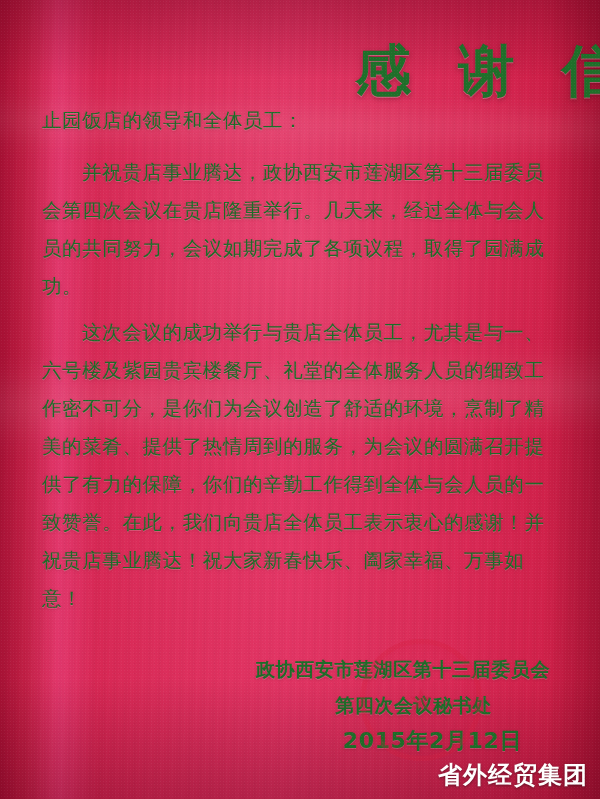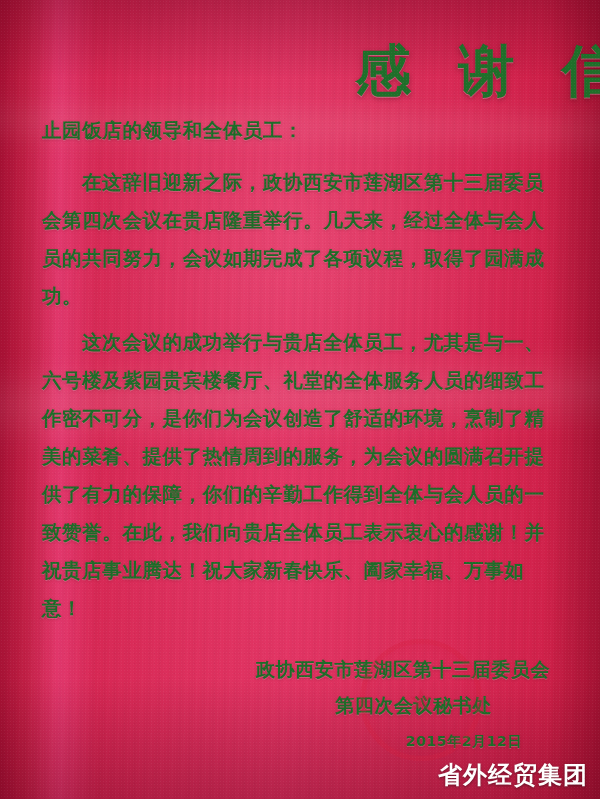--- a/index.html
+++ b/index.html
@@ -96,28 +96,28 @@
     font-weight: bold;
     letter-spacing: 14px;
     text-indent: 14px;
     font-family: "DejaVu Sans", sans-serif;
     text-shadow: 0 1px 0 rgba(255,255,255,0.28), 0 2px 5px rgba(60,0,20,0.35);
     white-space: nowrap;
     margin-left: 32px;
   }
   .body-text {
     position: absolute;
-    top: 112px;
+    top: 102px;
     left: 42px;
     width: 516px;
     color: #1d6c28;
     font-family: "DejaVu Sans", sans-serif;
     font-size: 19.5px;
     line-height: 38px;
-    font-weight: bold;
+    font-weight: normal;
     letter-spacing: 0.6px;
     text-shadow: 0 1px 0 rgba(255,255,255,0.20), 0 1px 3px rgba(70,0,22,0.28);
   }
   .para {
     margin: 0 0 8px 0;
   }
   .para.indent {
     text-indent: 40px;
   }
   .para.salutation {
@@ -138,21 +138,21 @@
     line-height: 36px;
     font-weight: bold;
     letter-spacing: 0.6px;
     text-shadow: 0 1px 0 rgba(255,255,255,0.20), 0 1px 3px rgba(70,0,22,0.28);
   }
   .sig-line-2 {
     padding-right: 58px;
   }
   .sig-date {
     padding-right: 28px;
-    font-size: 14px;
+    font-size: 22px;
   }
   
   .seal {
     position: absolute;
     right: 118px;
     bottom: 38px;
     width: 112px;
     height: 112px;
     border-radius: 50%;
     border: 5px solid rgba(214,30,60,0.55);
@@ -203,21 +203,21 @@
   <div class="bg-streaks"></div>
   <div class="sheen2"></div>
   <div class="sheen"></div>
   <div class="bg-vignette"></div>
 
   <div class="content">
     <div class="title">感 谢 信</div>
 
     <div class="body-text">
       <p class="para salutation">止园饭店的领导和全体员工：</p>
-      <p class="para indent">在这辞旧迎新之际，政协西安市莲湖区第十三届委员会第四次会议在贵店隆重举行。几天来，经过全体与会人员的共同努力，会议如期完成了各项议程，取得了园满成功。</p>
+      <p class="para indent">并祝贵店事业腾达，政协西安市莲湖区第十三届委员会第四次会议在贵店隆重举行。几天来，经过全体与会人员的共同努力，会议如期完成了各项议程，取得了园满成功。</p>
       <p class="para indent gap">这次会议的成功举行与贵店全体员工，尤其是与一、六号楼及紫园贵宾楼餐厅、礼堂的全体服务人员的细致工作密不可分，是你们为会议创造了舒适的环境，烹制了精美的菜肴、提供了热情周到的服务，为会议的圆满召开提供了有力的保障，你们的辛勤工作得到全体与会人员的一致赞誉。在此，我们向贵店全体员工表示衷心的感谢！并祝贵店事业腾达！祝大家新春快乐、阖家幸福、万事如意！</p>
     </div>
 
     <div class="signature">
       <div class="sig-line-1">政协西安市莲湖区第十三届委员会</div>
       <div class="sig-line-2">第四次会议秘书处</div>
       <div class="sig-date">2015年2月12日</div>
     </div>
 
     <div class="seal">

